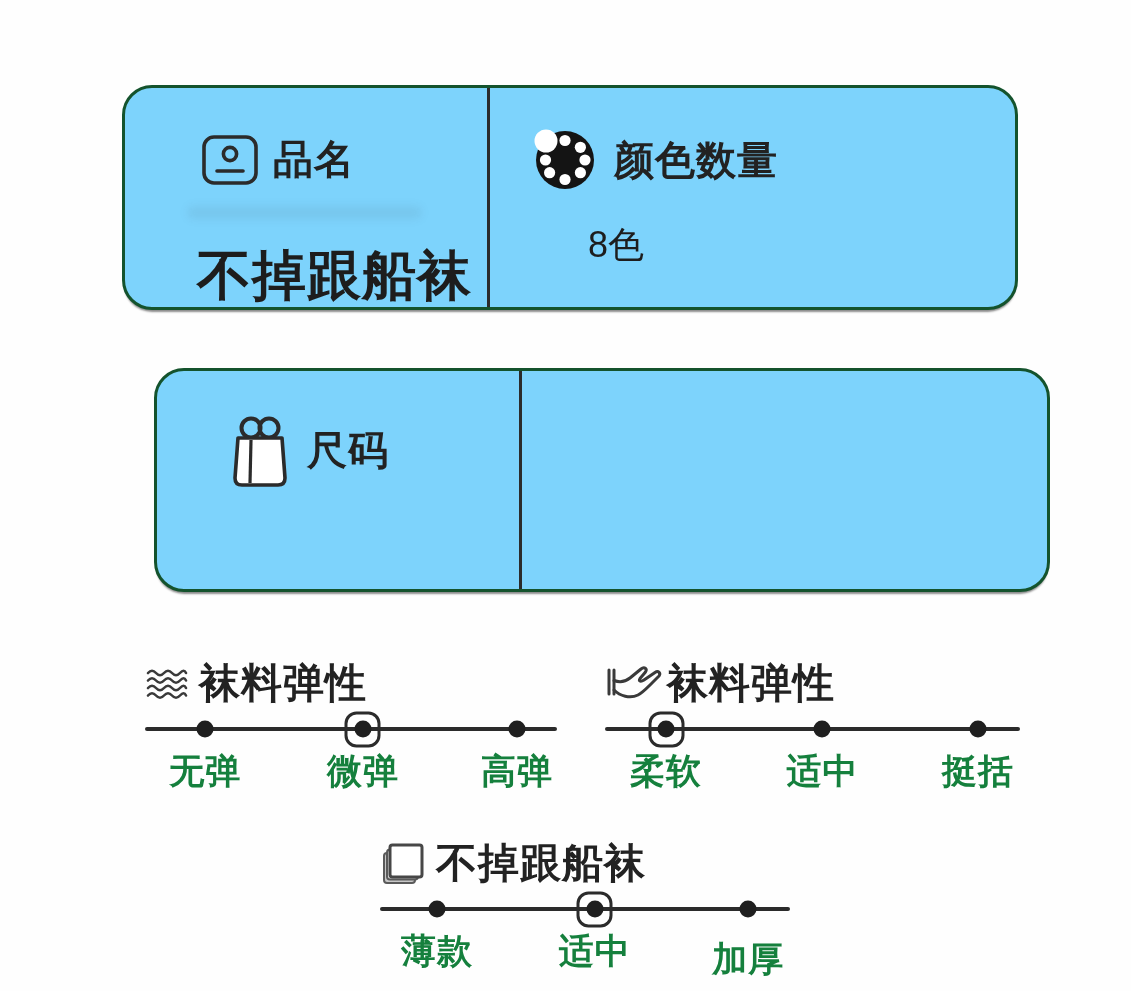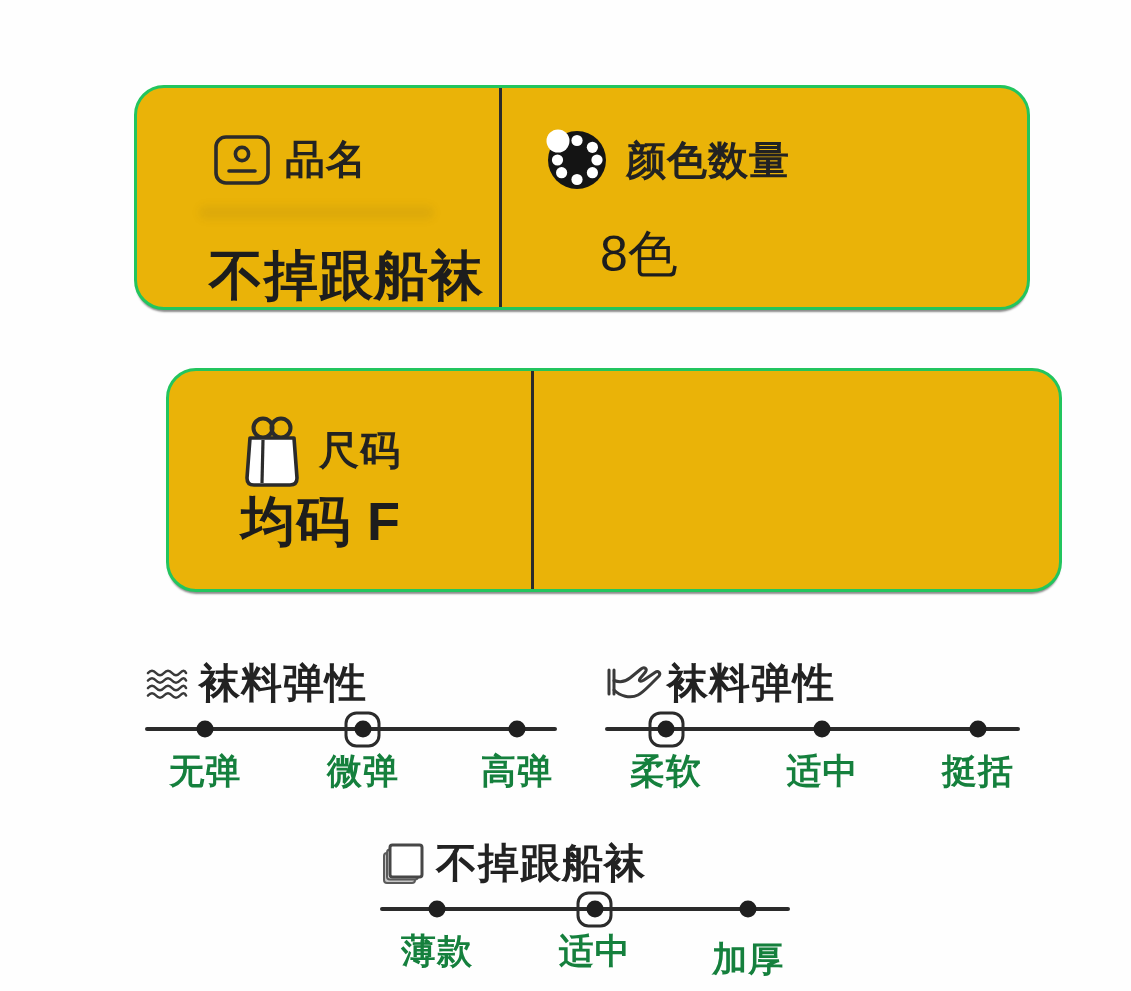--- a/index.html
+++ b/index.html
@@ -7,42 +7,42 @@
     width:1131px;height:991px;
     background:#ffffff;
     font-family:"Liberation Sans","DejaVu Sans",sans-serif;
     color:#1e1e1e;
     -webkit-font-smoothing:antialiased;
   }
   .canvas{position:relative;width:1131px;height:991px;background:#fefefe;overflow:hidden;}
 
   
   .info-card{
-    position:absolute;left:134px;width:890px;height:219px;
-    border:3px solid #22c55e;border-radius:30px;background:#eab308;
+    position:absolute;left:122px;width:890px;height:219px;
+    border:3px solid #14532d;border-radius:30px;background:#7dd3fc;
     box-shadow:0 4px 2px -2px rgba(0,0,0,0.45);
   }
   .card-1{top:85px;}
   .card-2{top:368px;height:218px;margin-left:32px;}
   .v-divider{
     position:absolute;top:0;bottom:0;left:362px;width:3px;background:#2b2b2b;
   }
   .cell{position:absolute;top:0;bottom:0;}
   .cell-left{left:0;width:362px;}
   .cell-right{left:365px;right:0;}
   .cell-header{
     position:absolute;display:flex;align-items:center;
     font-weight:700;font-size:40px;letter-spacing:1px;color:#222;
   }
   .cell-header .hdr-icon{display:inline-flex;flex:0 0 auto;}
   .cell-value{
     position:absolute;font-weight:700;font-size:54px;color:#1d1d1d;letter-spacing:1px;
     white-space:nowrap;
   }
-  .value-light{font-weight:400;font-size:50px;letter-spacing:0;}
+  .value-light{font-weight:400;font-size:36px;letter-spacing:0;}
   .ghost-smudge{
     position:absolute;left:62px;top:118px;width:235px;height:13px;
     background:rgba(40,40,40,0.07);border-radius:7px;filter:blur(4px);
   }
 
   
   .c1-left-hdr{left:76px;top:44px;gap:14px;}
   .c1-left-val{left:72px;top:152px;}
   
   .c1-right-hdr{left:44px;top:41px;gap:18px;}
@@ -138,21 +138,20 @@
         <span class="hdr-icon">
           <svg width="62" height="78" viewBox="0 0 62 78">
             <circle cx="22" cy="17" r="9.5" fill="none" stroke="#2b2b2b" stroke-width="4"></circle>
             <circle cx="40" cy="17" r="9.5" fill="none" stroke="#2b2b2b" stroke-width="4"></circle>
             <path d="M9,27 H53 L56,67 q0,7 -7,7 H13 q-7,0 -7,-7 Z" fill="#ffffff" stroke="#2b2b2b" stroke-width="3.6" stroke-linejoin="round"></path>
             <line x1="22" y1="29" x2="21" y2="72" stroke="#2b2b2b" stroke-width="3.2"></line>
           </svg>
         </span>
         <span>尺码</span>
       </div>
-      <div class="cell-value c2-left-val">均码 F</div>
     </div>
     <div class="v-divider"></div>
   </section>
 
   <div class="slider-scale slider-a">
     <div class="slider-title">
       <span class="hdr-icon">
         <svg width="44" height="34" viewBox="0 0 44 34">
           <g fill="none" stroke="#3a3a3a" stroke-width="2.6" stroke-linecap="round">
             <path d="M3,6 q4,-4.5 8,0 t8,0 t8,0 t8,0 t6,0"></path>

